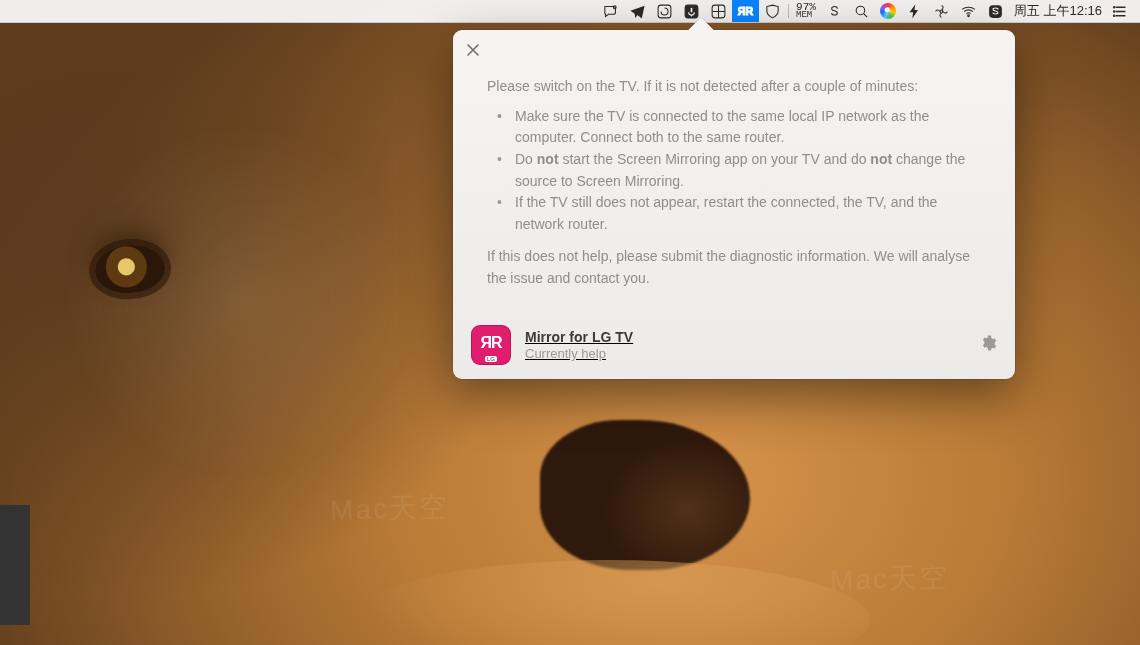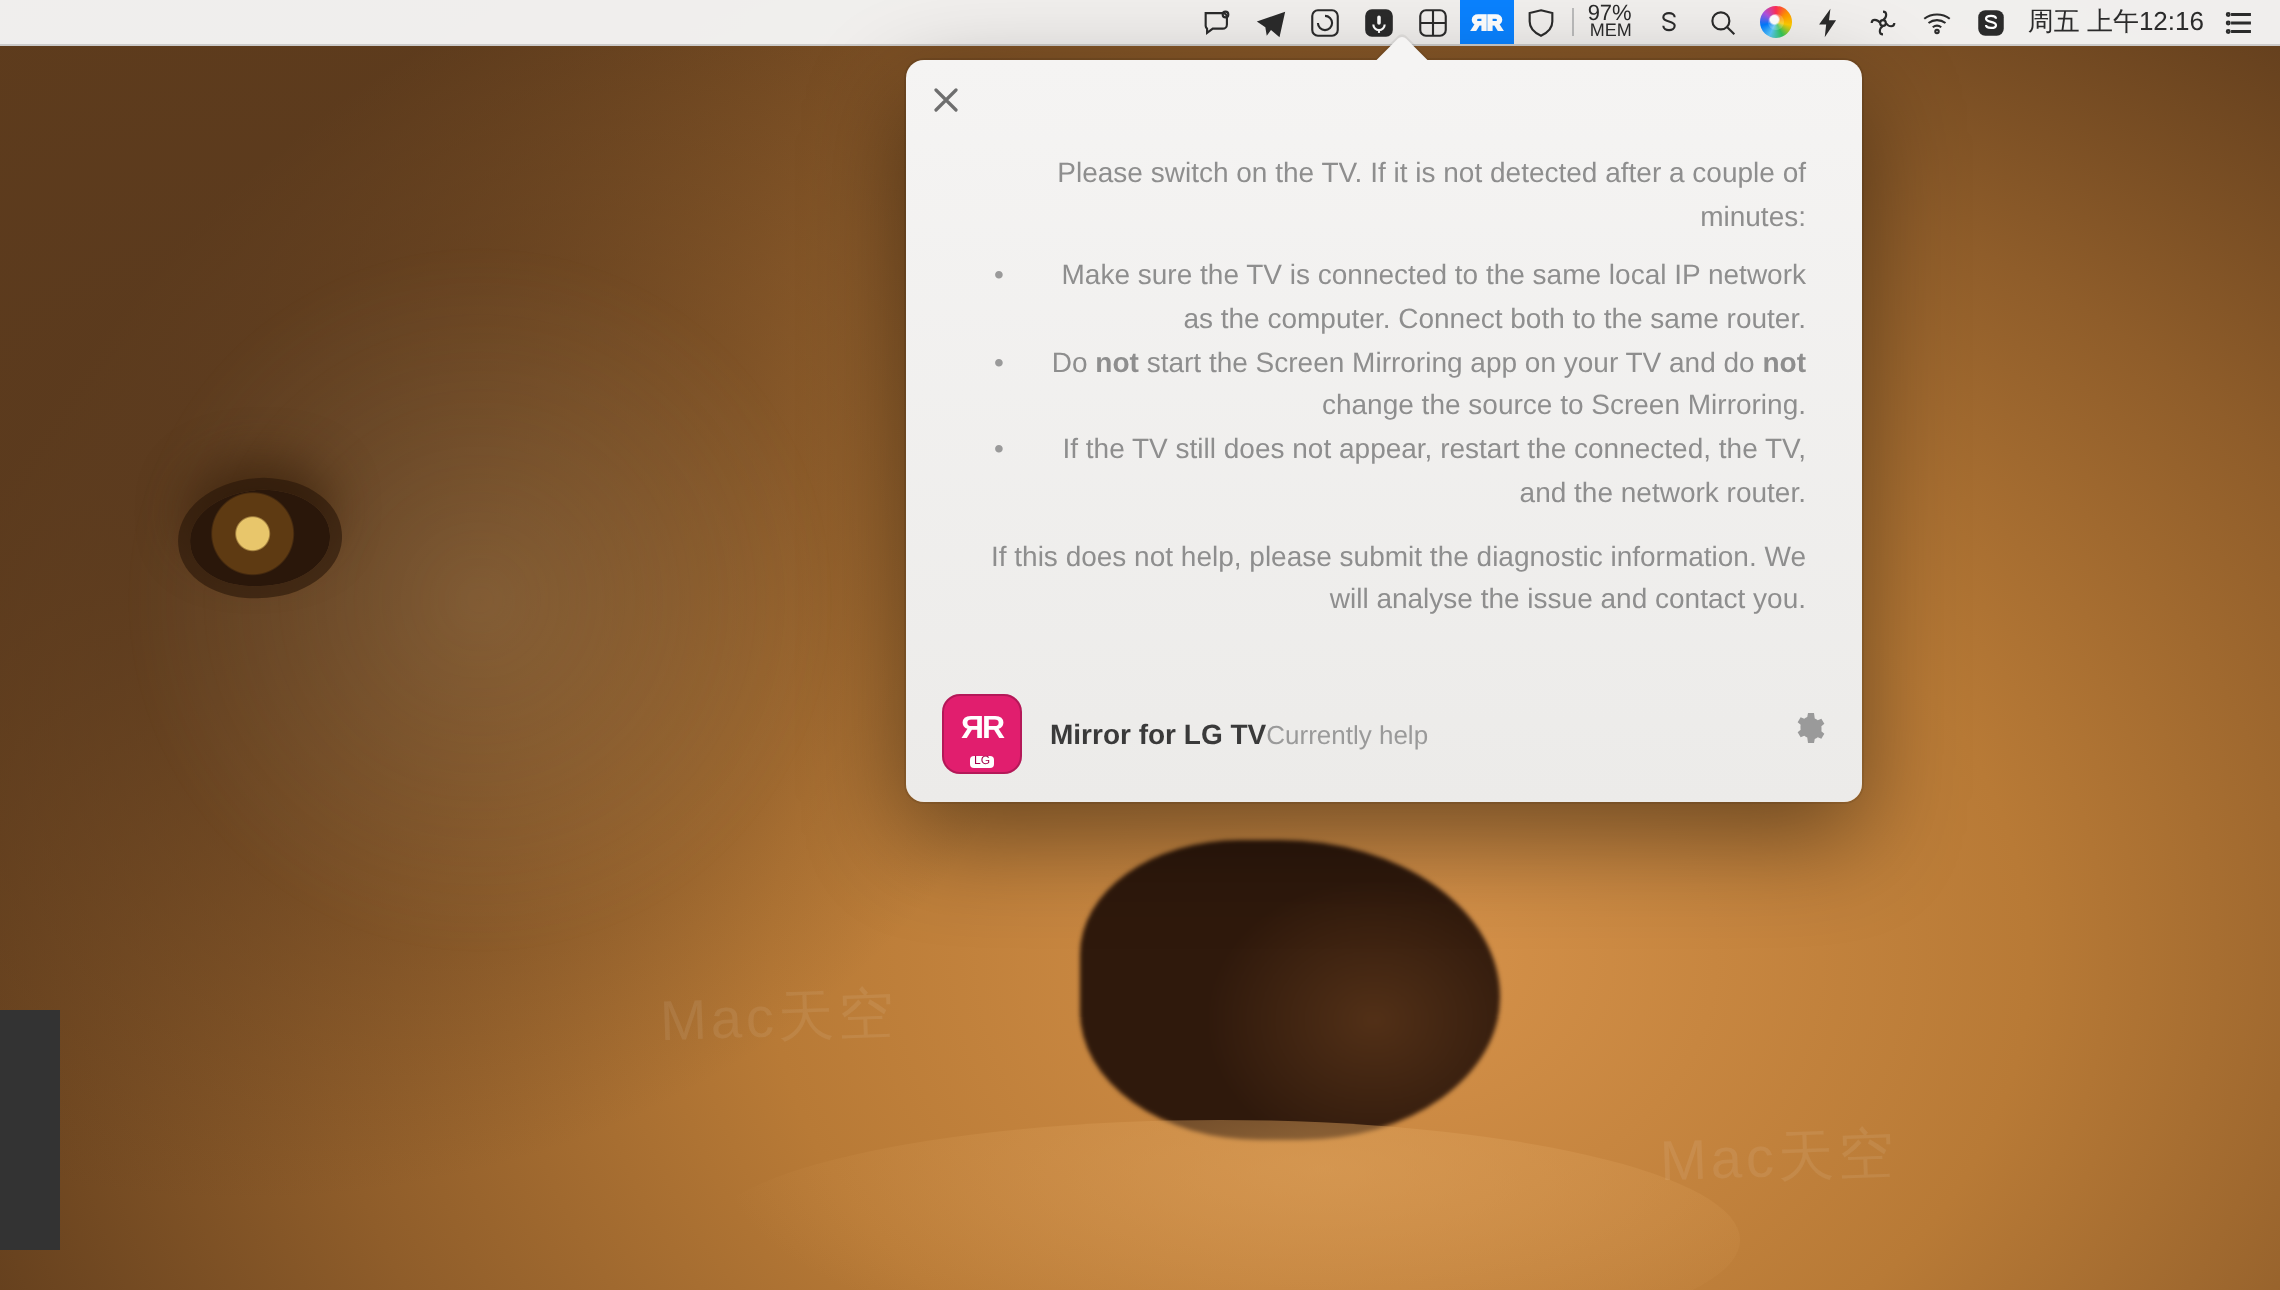--- a/index.html
+++ b/index.html
@@ -21,38 +21,38 @@
   .lion-mouth{position:absolute;left:350px;top:560px;width:520px;height:120px;background:radial-gradient(300px 100px at 60% 20%, rgba(220,160,90,.6), rgba(60,30,10,0));border-radius:50%;}
   .left-bar{position:absolute;left:0;top:505px;width:30px;height:120px;background:#333;}
   
   .wm{position:absolute;color:rgba(255,255,255,.08);font-size:28px;letter-spacing:2px;pointer-events:none;transform:rotate(-2deg);}
   
   .menubar{position:absolute;top:0;left:0;right:0;height:22px;background:rgba(246,246,246,.96);border-bottom:1px solid rgba(0,0,0,.15);display:flex;justify-content:flex-end;align-items:center;padding:0 6px 0 0;font-size:13px;color:#2b2b2b;}
   .mb-item{display:flex;align-items:center;justify-content:center;height:22px;padding:0 5px;}
   .mb-item.selected{background:#0a82ff;color:#fff;border-radius:0;}
   .mb-sep{width:1px;height:14px;background:#bbb;margin:0 2px;}
   .mb-item svg{display:block}
-  .mem{line-height:8px;text-align:right;font-size:9px;}
+  .mem{line-height:8px;text-align:left;font-size:9px;font-family:Liberation Mono, monospace;}
   .mem .pct{font-size:11px;display:block}
   .clock{font-size:13px;letter-spacing:0;}
   
-  .popover{position:absolute;left:453px;top:30px;width:478px;border-radius:9px;background:#f1f0ef;background:linear-gradient(#f5f4f3,#ecebe9);box-shadow:0 18px 50px rgba(0,0,0,.45),0 0 0 1px rgba(0,0,0,.08);padding:0;text-align:right;}
+  .popover{position:absolute;left:453px;top:30px;width:562px;border-radius:9px;background:#f1f0ef;background:linear-gradient(#f5f4f3,#ecebe9);box-shadow:0 18px 50px rgba(0,0,0,.45),0 0 0 1px rgba(0,0,0,.08);padding:0;}
   .popover:before{content:"";position:absolute;top:-9px;left:239px;width:18px;height:18px;background:#f5f4f3;transform:rotate(45deg);border-top-left-radius:3px;box-shadow:-1px -1px 0 rgba(0,0,0,.06);}
   .pop-close{position:absolute;top:12px;left:12px;width:16px;height:16px;display:flex;align-items:center;justify-content:center;color:#6e6e6e;cursor:pointer;}
   .pop-body{padding:46px 28px 18px 34px;color:#8e8e8e;font-size:14px;line-height:1.55;}
   .pop-body p{margin:0 0 8px 0;}
   .pop-body ul{margin:2px 0 10px 0;padding:0 0 0 28px;list-style:none;}
   .pop-body li{position:relative;margin:0 0;}
   .pop-body li:before{content:"•";position:absolute;left:-18px;top:0;color:#9a9a9a;}
   .pop-body b{color:#8e8e8e;font-weight:600;}
   .pop-footer{display:flex;align-items:center;gap:14px;padding:10px 18px 14px 18px;}
   .app-icon{width:40px;height:40px;border-radius:9px;background:#e11e6e;display:flex;flex-direction:column;align-items:center;justify-content:center;position:relative;box-shadow:inset 0 0 0 1px rgba(0,0,0,.2);} 
   .app-icon .rr{color:#fff;font-weight:800;font-size:16px;line-height:1;font-family:Arial;letter-spacing:-1px;transform:translateY(-2px);}
   .app-icon .lg{position:absolute;bottom:3px;font-size:6px;background:#fff;color:#a6004b;padding:0 2px;border-radius:2px;}
-  .app-meta{flex:1;display:flex;flex-direction:row;}
+  .app-meta{flex:1;display:flex;flex-direction:column;text-decoration:underline;}
   .app-title{color:#3a3a3a;font-weight:600;font-size:14px;}
   .app-status{color:#9a9a9a;font-size:13px;margin-top:1px;}
   .gear{color:#9a9a9a;cursor:pointer;}
   
   .ic{width:17px;height:17px;stroke:#2b2b2b;fill:none;stroke-width:1.5;}
   .ic.fill{fill:#2b2b2b;stroke:none;}
   .selected .ic, .selected .ic *{stroke:#fff;fill:#fff;}
   .siri{width:16px;height:16px;border-radius:50%;background:conic-gradient(#ff2d55,#ff9500,#ffcc00,#34c759,#5ac8fa,#007aff,#af52de,#ff2d55);display:flex;align-items:center;justify-content:center;}
   .siri:after{content:"";width:8px;height:8px;border-radius:50%;background:radial-gradient(circle at 40% 35%, #fff 0 2px, rgba(255,255,255,.2) 3px 100%);}
 </style>

